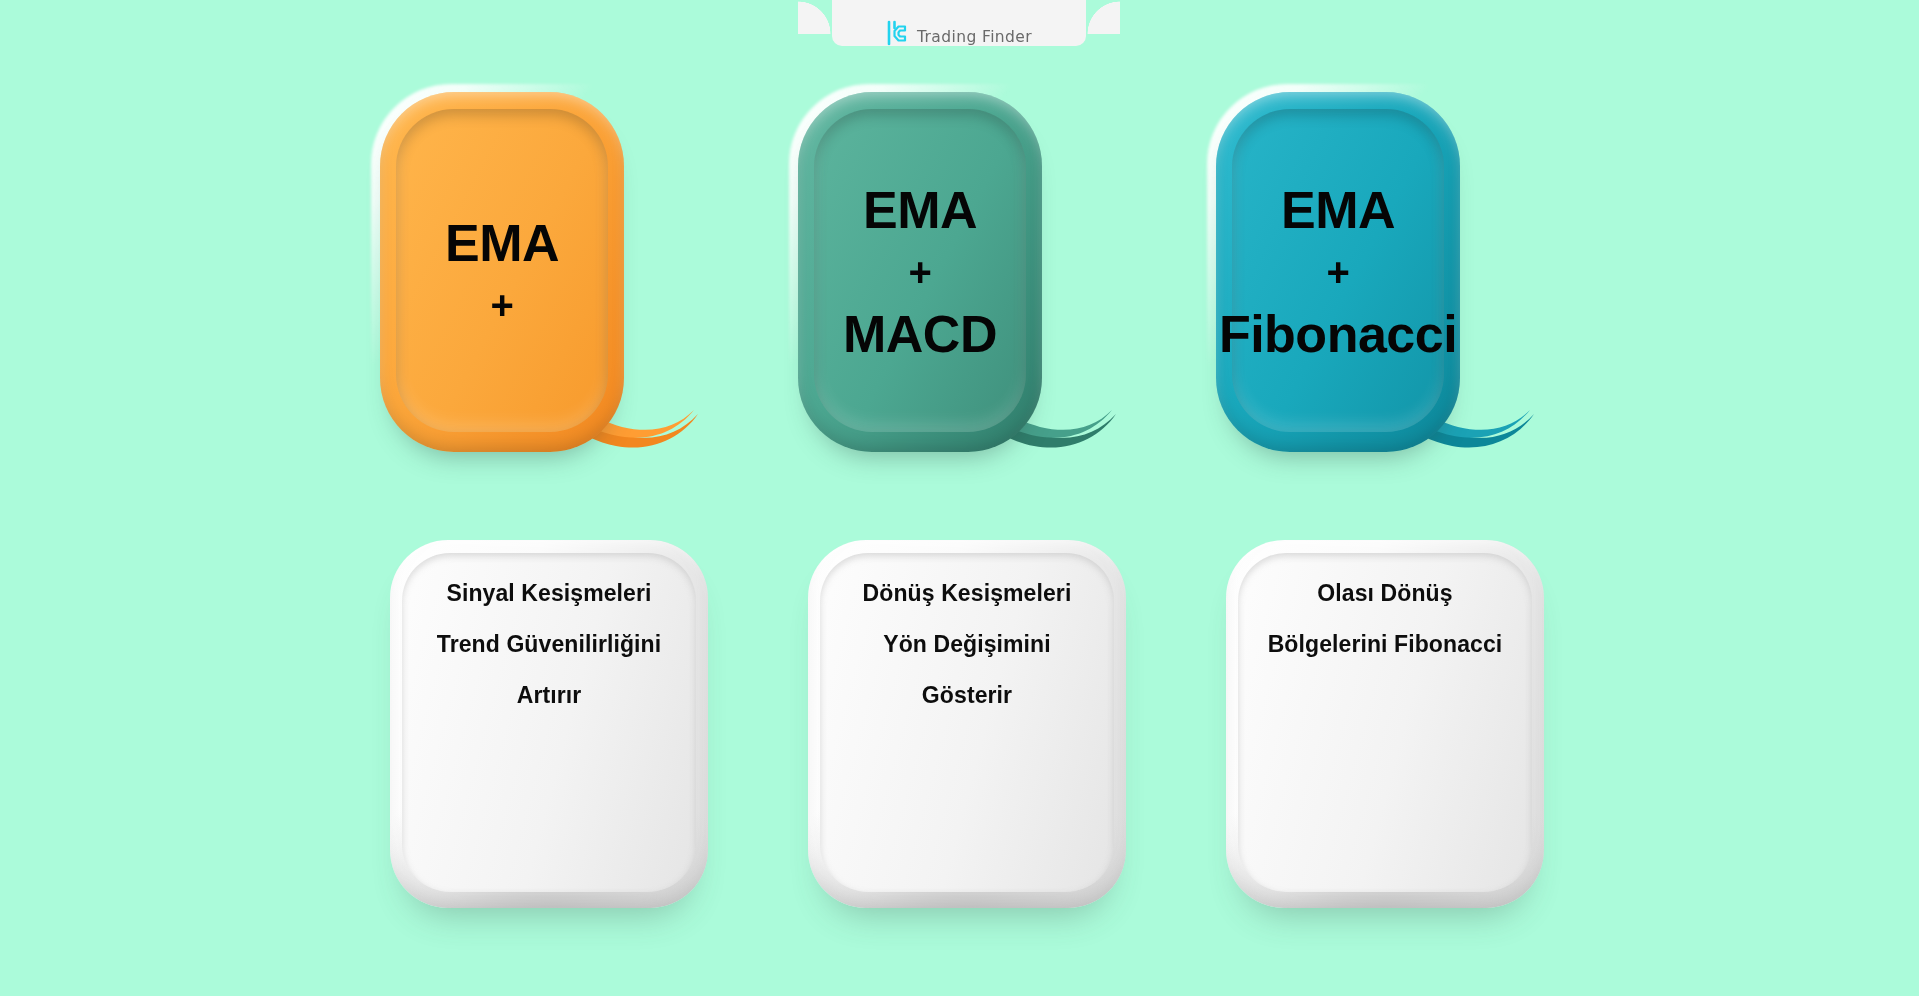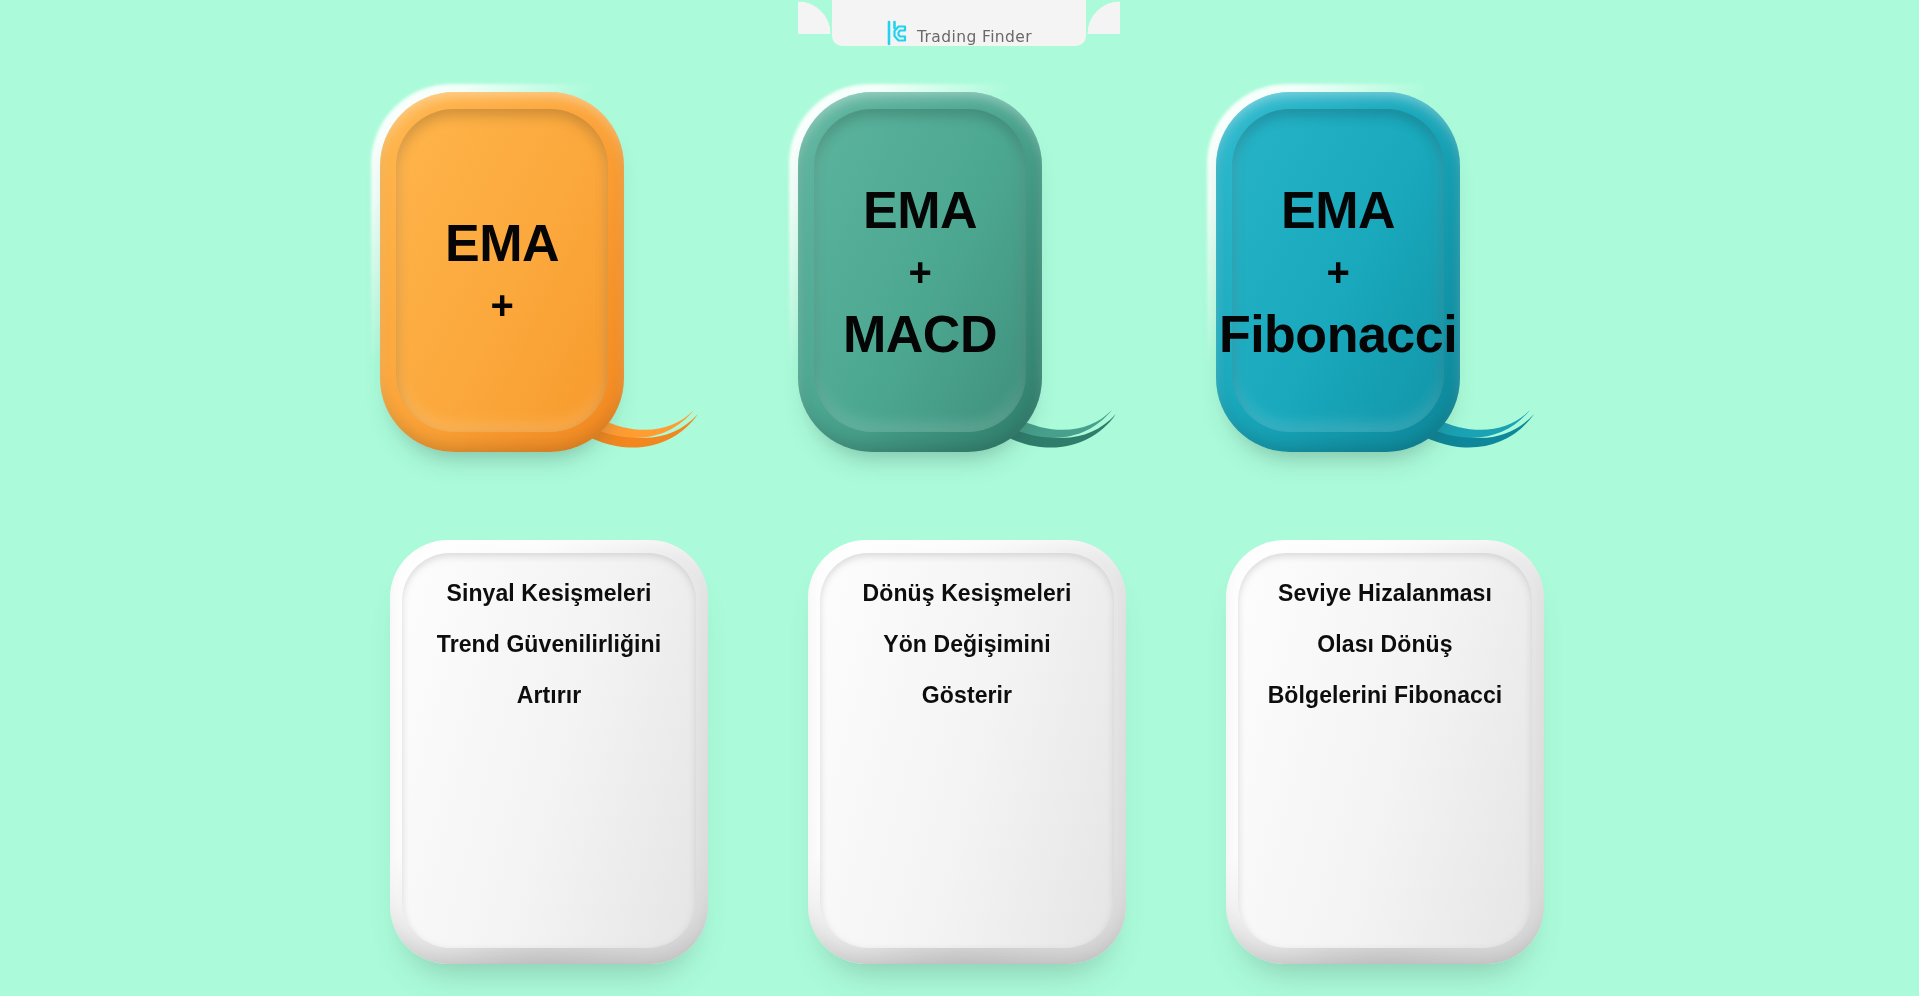--- a/index.html
+++ b/index.html
@@ -74,21 +74,21 @@
   .col-0 { left: 380px; }
   .col-1 { left: 798px; }
   .col-2 { left: 1216px; }
 
   
   .desc-card {
     position: absolute;
     left: 10px;
     top: 540px;
     width: 318px;
-    height: 424px;
+    height: 368px;
     border-radius: 58px;
     background:
       radial-gradient(120% 70% at 50% 104%, #cfcfcf 0%, rgba(207,207,207,0) 58%),
       linear-gradient(100deg, #ffffff 0%, #fbfbfb 40%, #e9e9e9 78%, #dddddd 100%);
     box-shadow:
       0 24px 34px -18px rgba(60,80,70,0.30),
       inset 0 -16px 26px -14px rgba(150,150,150,0.55),
       inset 6px 8px 18px -8px #ffffff;
   }
   .desc-card::before {
@@ -253,21 +253,20 @@
         <span class="op plus">+</span>
         <span class="op">MACD</span>
       </div>
     </div>
   </div>
 
   <div class="column col-2 c-teal">
 
     <div class="desc-card">
       <div class="desc-text">
-        <div>Seviye Hizalanması</div>
         <div>Olası Dönüş</div>
         <div>Bölgelerini Fibonacci</div>
       </div>
     </div>
 
     <svg class="tail" viewBox="0 0 200 120">
       <path d="M2 12 C 40 70, 92 96, 118 104 C 150 113, 178 106, 198 84 C 180 110, 150 122, 116 116 C 78 109, 30 74, 2 28 Z" fill="#0d8799"></path>
       <path d="M6 10 C 46 66, 96 90, 122 97 C 152 104, 176 98, 194 80 C 176 102, 150 112, 118 106 C 82 99, 34 70, 6 24 Z" fill="#1ba2b5"></path>
     </svg>
 

